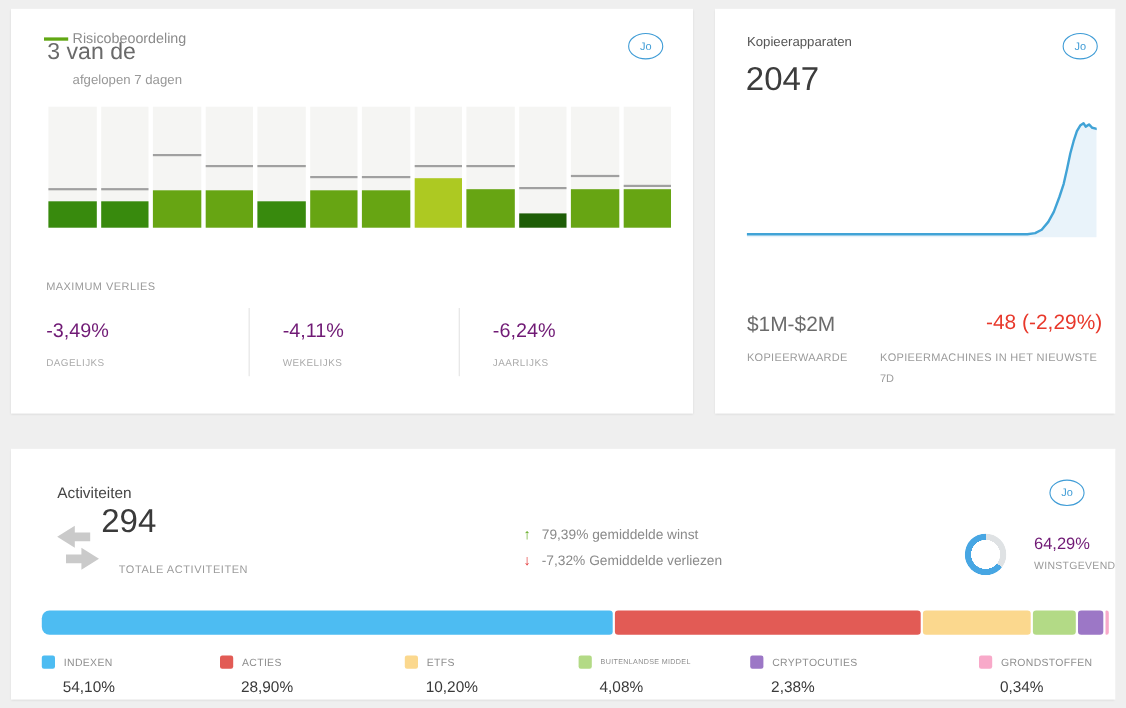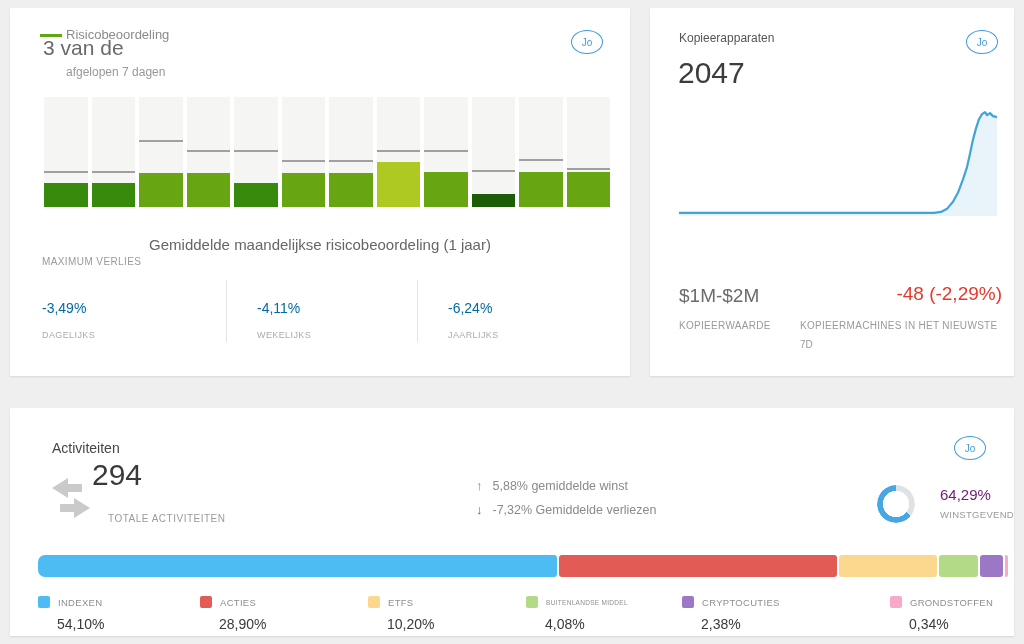--- a/index.html
+++ b/index.html
@@ -24,21 +24,21 @@
   .bar-chart { position:absolute; left:34px; top:89px; width:566px; height:110px; display:flex; gap:4px; }
   .bar-col { flex:1; position:relative; background:#f5f5f3; }
   .bar-fill { position:absolute; left:0; right:0; bottom:0; }
   .bar-marker { position:absolute; left:0; right:0; height:2px; background:#a0a0a0; }
   .risk-caption { position:absolute; left:0; right:0; top:228px; text-align:center; font-size:15px; color:#666; }
   .risk-section-label { position:absolute; left:32px; top:248px; font-size:10px; color:#9a9a9a; letter-spacing:.4px; }
   .stats-row { position:absolute; left:32px; top:272px; right:16px; display:flex; height:62px; }
   .stat:nth-child(1){ width:184px; }
   .stat:nth-child(2){ width:191px; border-left:1px solid #e3e3e3; padding-left:30px; }
   .stat:nth-child(3){ flex:1; border-left:1px solid #e3e3e3; padding-left:30px; }
-  .stat-value { margin-top:20px; font-size:14px; color:#0369a1; }
+  .stat-value { margin-top:10px; font-size:18px; color:#701a75; }
   .stat-label { margin-top:14px; font-size:9px; color:#ababab; letter-spacing:.4px; }
 
   
   .cop-title { position:absolute; left:29px; top:23px; font-size:12px; color:#555; }
   .cop-big { position:absolute; left:28px; top:48px; font-size:30px; font-weight:300; color:#3c3c3c; }
   .cop-chart { position:absolute; left:29px; top:100px; width:318px; height:108px; }
   .cop-value { position:absolute; left:29px; top:277px; font-size:19px; color:#6b6b6b; }
   .cop-change { position:absolute; right:12px; top:275px; font-size:19px; }
   .cop-label1 { position:absolute; left:29px; top:312px; font-size:10px; color:#9a9a9a; letter-spacing:.3px; }
   .cop-label2 { position:absolute; left:150px; top:312px; width:210px; font-size:10px; color:#9a9a9a; letter-spacing:.3px; }
@@ -126,21 +126,20 @@
       <div class="bar-col" style="background: rgb(245, 245, 243);">
         <div class="bar-fill" style="height: 32%; background: rgb(103, 165, 19);"></div>
         <div class="bar-marker" style="bottom: 42%; background: rgb(160, 160, 160);"></div>
       </div>
       <div class="bar-col" style="background: rgb(245, 245, 243);">
         <div class="bar-fill" style="height: 32%; background: rgb(103, 165, 19);"></div>
         <div class="bar-marker" style="bottom: 34%; background: rgb(160, 160, 160);"></div>
       </div>
     </div>
 
-  <div class="risk-caption">Gemiddelde maandelijkse risicobeoordeling (1 jaar)</div>
   <div class="risk-section-label">MAXIMUM VERLIES</div>
 
   <div class="stats-row">
     <div class="stat">
       <div class="stat-value">-3,49%</div>
       <div class="stat-label">DAGELIJKS</div>
     </div>
     <div class="stat">
       <div class="stat-value">-4,11%</div>
       <div class="stat-label">WEKELIJKS</div>
@@ -175,21 +174,21 @@
 
   <svg class="act-arrows" width="56" height="48" viewBox="0 0 56 48">
     <path d="M24 4 L8 14 L24 24 L24 18 L38 18 L38 10 L24 10 Z" fill="#cacaca"></path>
     <path d="M30 24 L46 34 L30 44 L30 38 L16 38 L16 30 L30 30 Z" fill="#cacaca"></path>
   </svg>
   <div class="act-big">294</div>
   <div class="act-total-label">TOTALE ACTIVITEITEN</div>
 
   <div class="gl-row gl-gain">
     <span class="gl-arrow" style="color:#5fa91c">↑</span>
-    <span>5,88% gemiddelde winst</span>
+    <span>79,39% gemiddelde winst</span>
   </div>
   <div class="gl-row gl-loss">
     <span class="gl-arrow" style="color:#e23333">↓</span>
     <span>-7,32% Gemiddelde verliezen</span>
   </div>
 
   <div class="donut"></div>
   <div class="donut-value">64,29%</div>
   <div class="donut-label">WINSTGEVEND</div>
 

